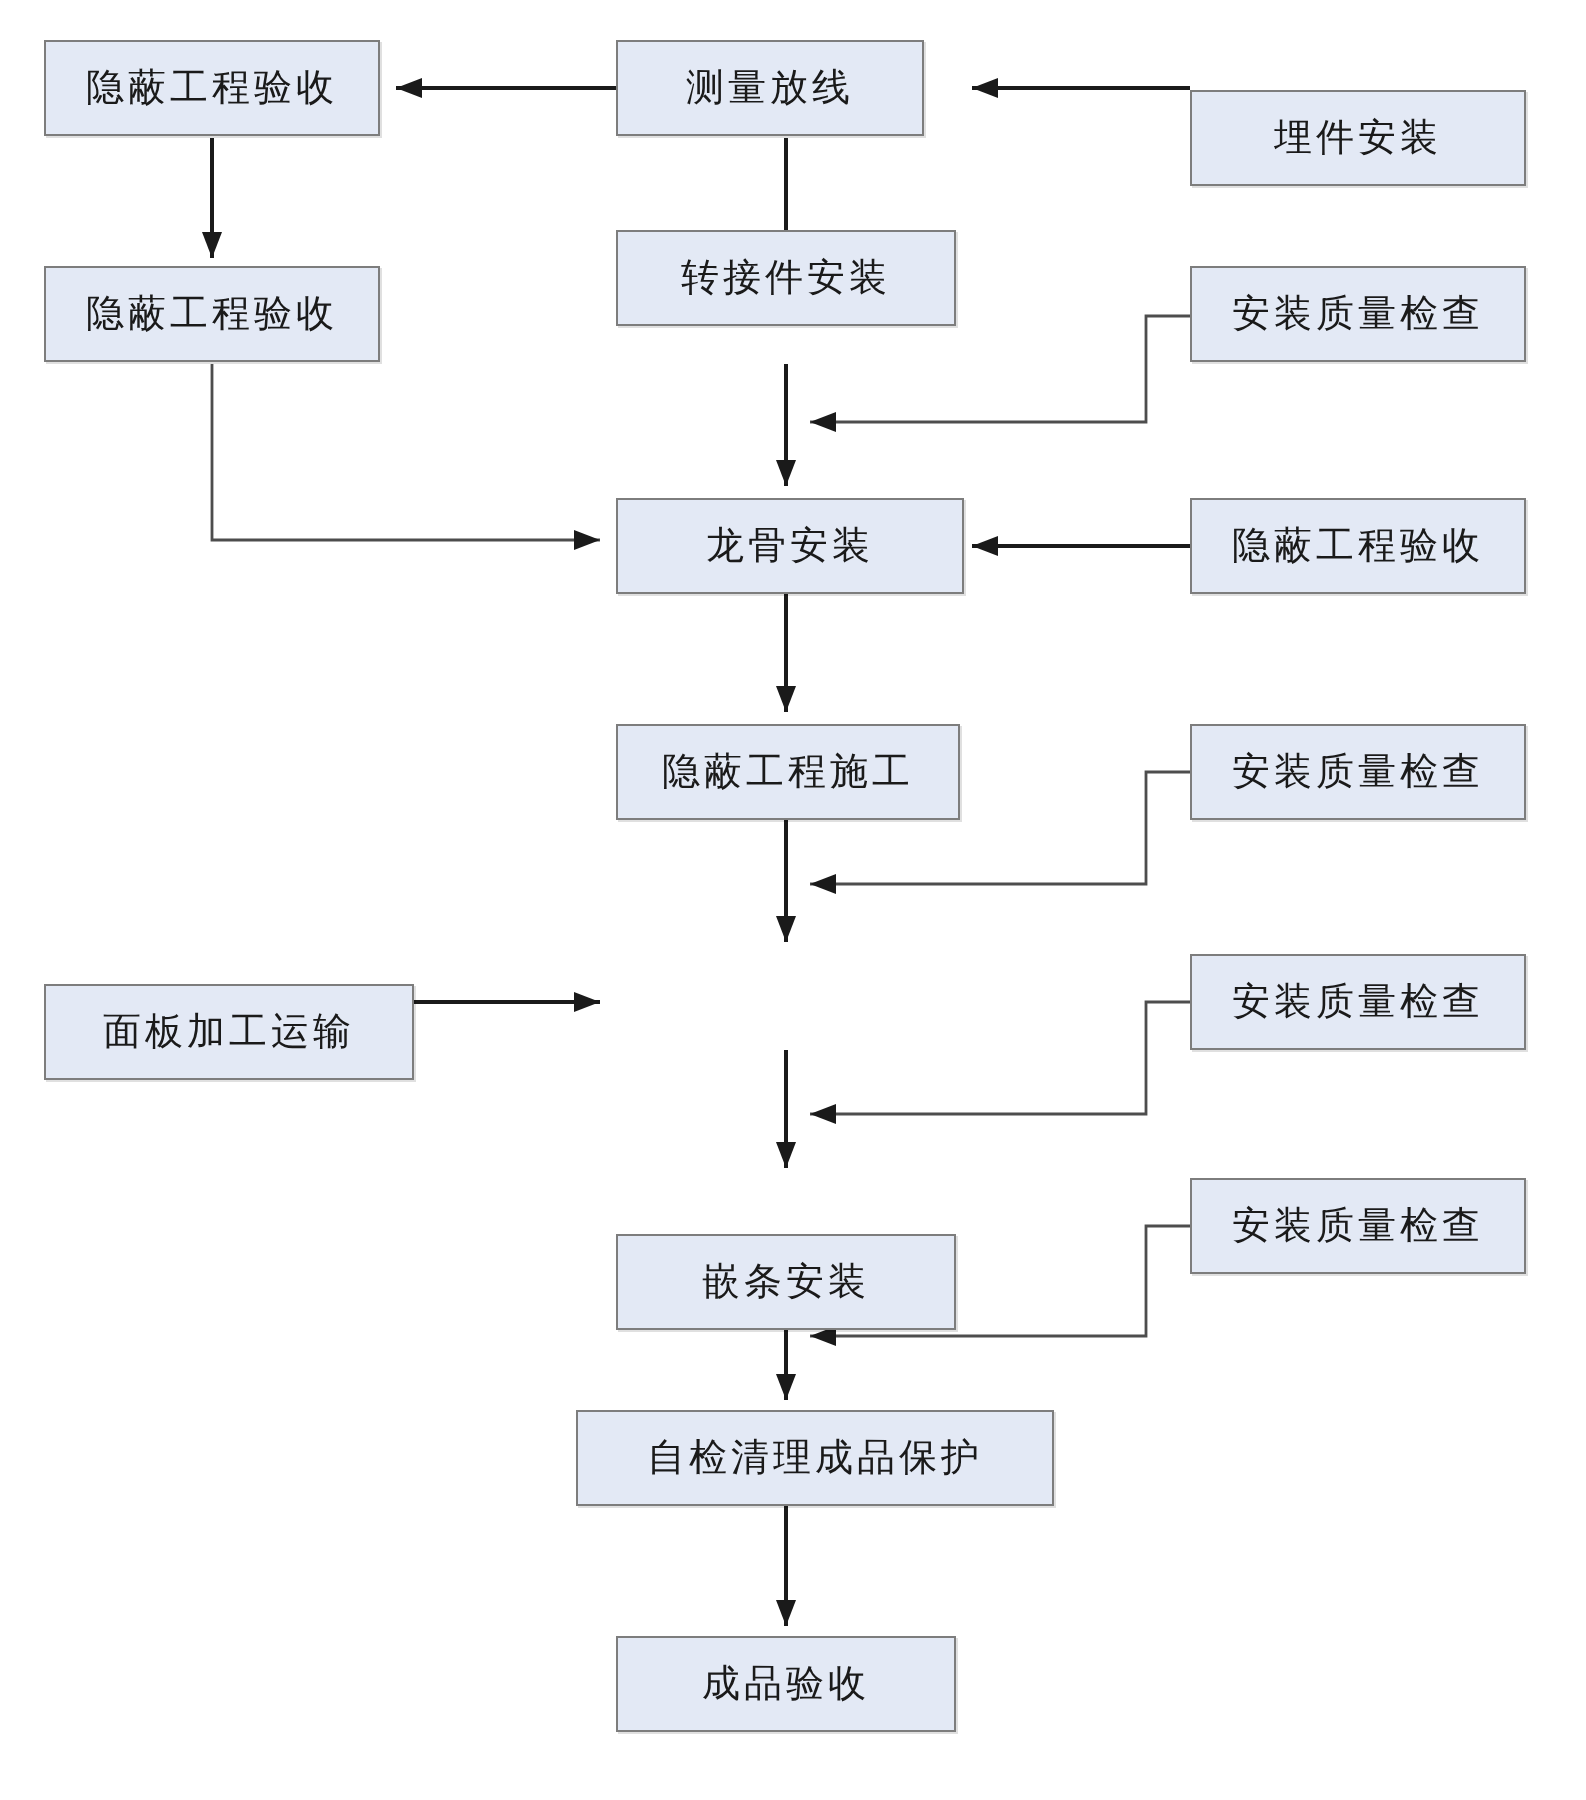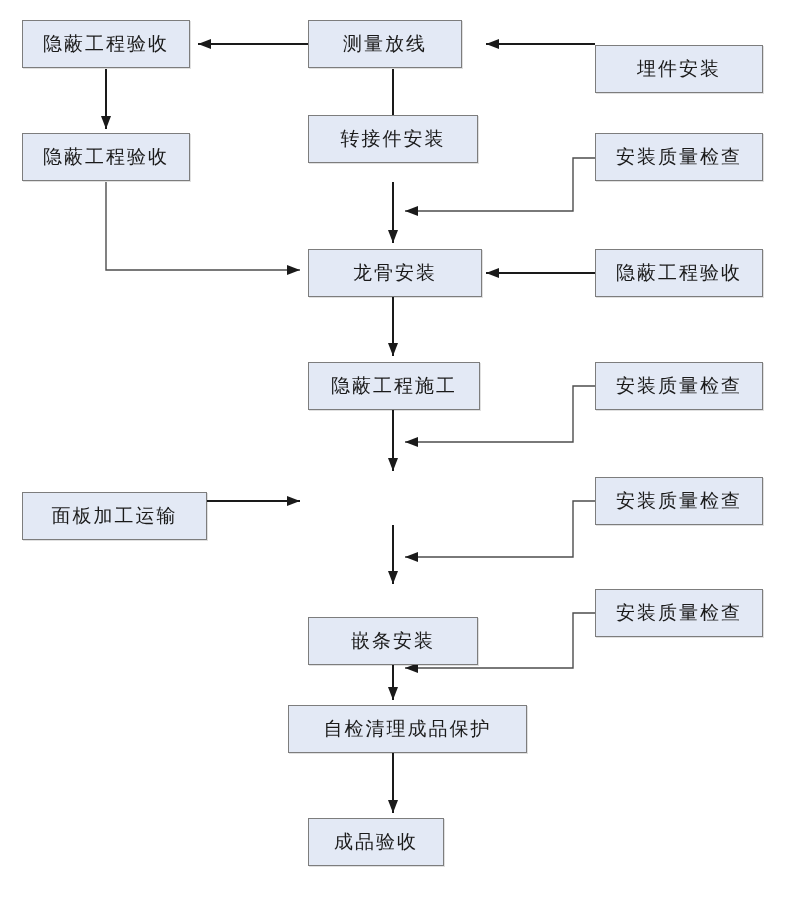--- a/index.html
+++ b/index.html
@@ -95,15 +95,15 @@
   <div class="node" style="left:595px; top:362px; width:168px;">安装质量检查</div>
 
   <div class="node" style="left:22px;  top:492px; width:185px;">面板加工运输</div>
   <div class="node" style="left:595px; top:477px; width:168px;">安装质量检查</div>
 
   <div class="node" style="left:308px; top:589px; width:170px;margin-top:28px;">嵌条安装</div>
   <div class="node" style="left:595px; top:589px; width:168px;">安装质量检查</div>
 
   <div class="node" style="left:288px; top:705px; width:239px;">自检清理成品保护</div>
 
-  <div class="node" style="left:308px; top:818px; width:136px;">成品验收</div>
+  <div class="node" style="left:308px; top:818px; width:170px;">成品验收</div>
 
 </div>
 
 </body></html>

